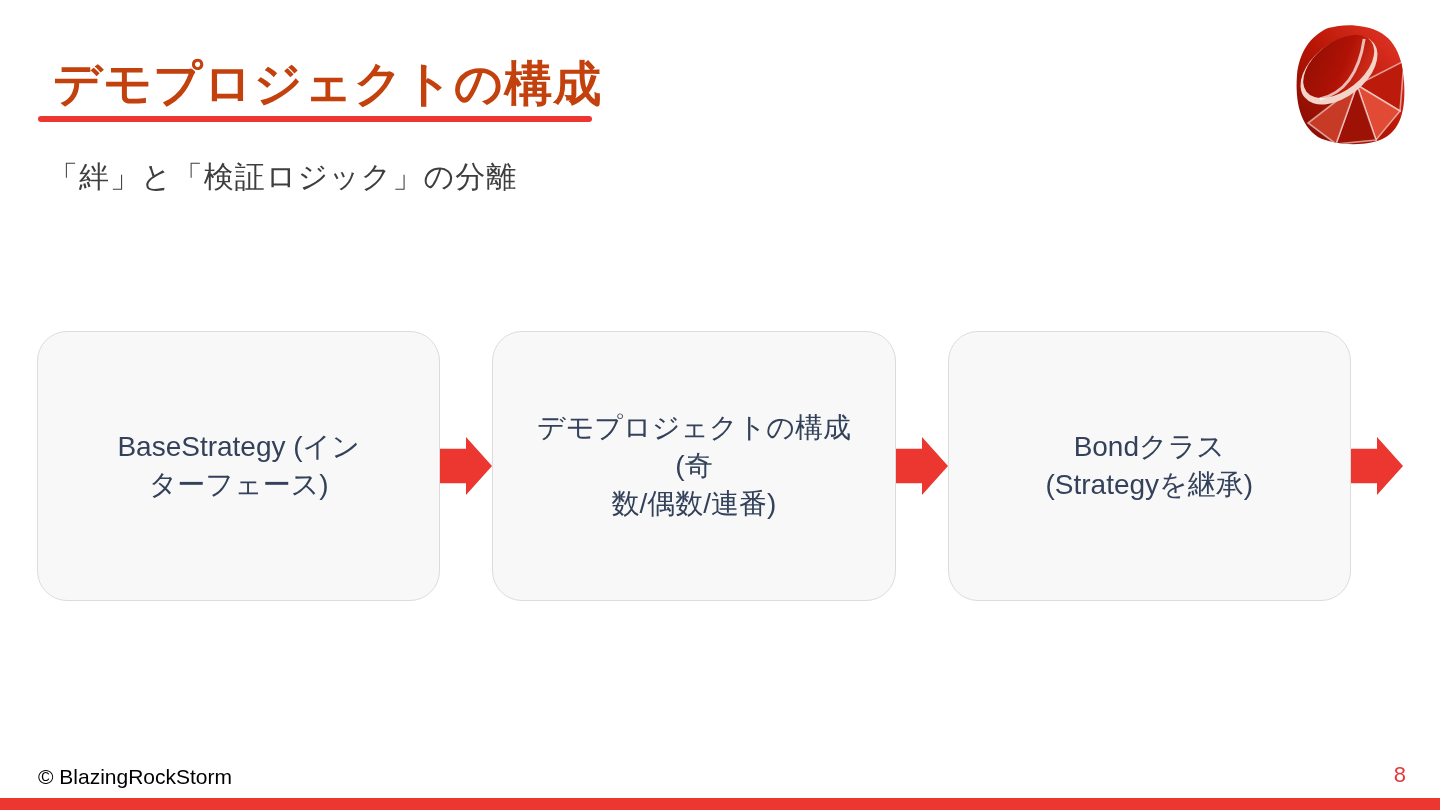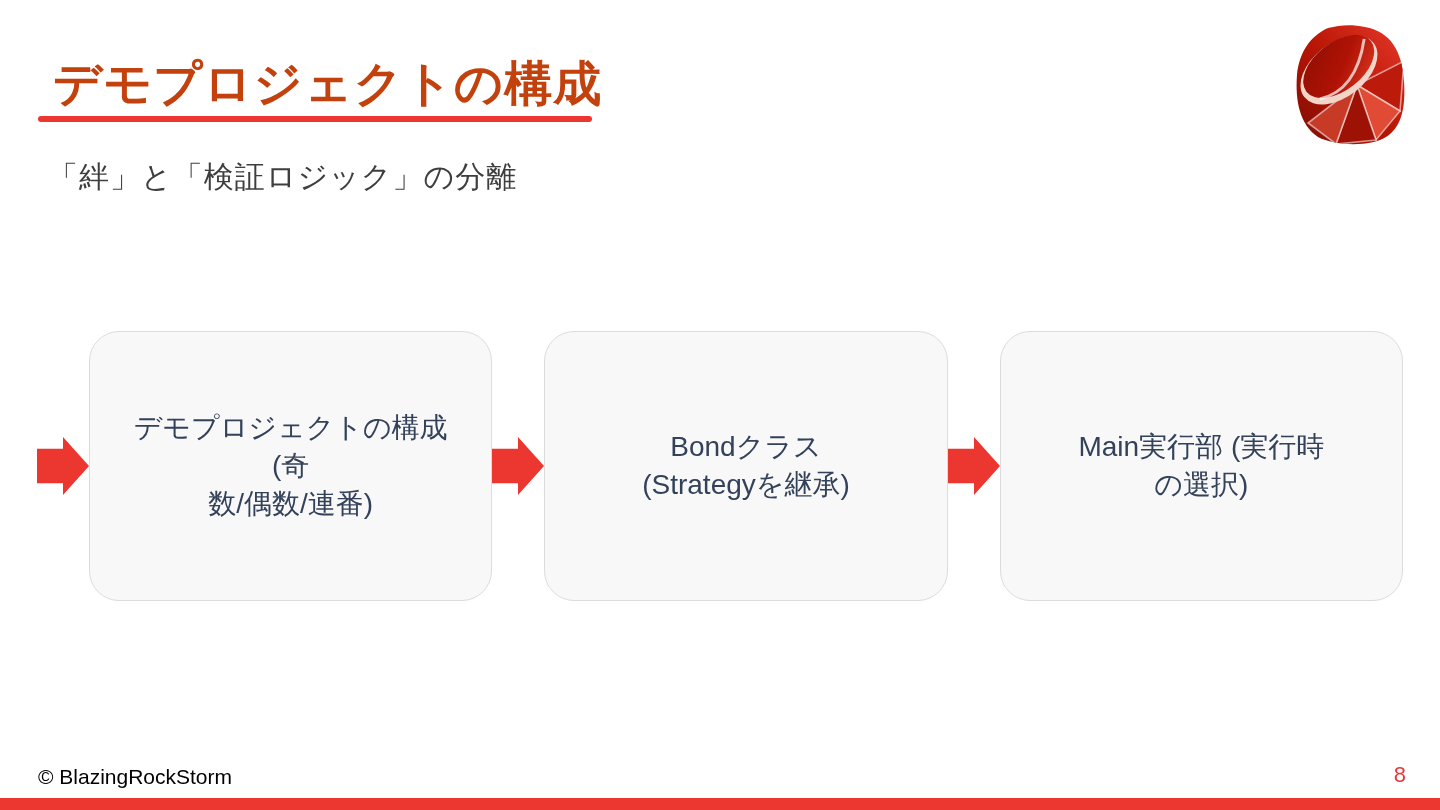--- a/index.html
+++ b/index.html
@@ -140,20 +140,24 @@
           <ellipse cx="45" cy="47" rx="44" ry="27" fill="#f2d4c8"></ellipse>
           <ellipse cx="47" cy="44" rx="41" ry="24" fill="url(#gTable)"></ellipse>
           <path d="M12,58 Q46,74 84,38" fill="none" stroke="#ffffff" stroke-width="3" opacity="0.7"></path>
         </g>
       </g>
     </svg>
   </div>
 
   <div class="flow">
 
+    <div class="flow-box">
+      <span class="box-label">BaseStrategy (イン
+ターフェース)</span>
+    </div>
 
     <div class="arrow-cell">
       <svg width="54" height="60" viewBox="0 0 54 60">
           <polygon points="0,12 27,12 27,0 54,30 27,60 27,48 0,48" fill="#ec3630"></polygon>
         </svg>
     </div>
 
     <div class="flow-box">
       <span class="box-label">デモプロジェクトの構成 (奇
 数/偶数/連番)</span>
@@ -169,24 +173,20 @@
       <span class="box-label">Bondクラス
 (Strategyを継承)</span>
     </div>
 
     <div class="arrow-cell">
       <svg width="54" height="60" viewBox="0 0 54 60">
           <polygon points="0,12 27,12 27,0 54,30 27,60 27,48 0,48" fill="#ec3630"></polygon>
         </svg>
     </div>
 
-    <div class="flow-box">
-      <span class="box-label">Main実行部 (実行時
-の選択)</span>
-    </div>
 
   </div>
 
   <span class="footer-copy">© BlazingRockStorm</span>
   <span class="page-number">8</span>
   <div class="bottom-bar"></div>
 
 </div>
 
 </body></html>

